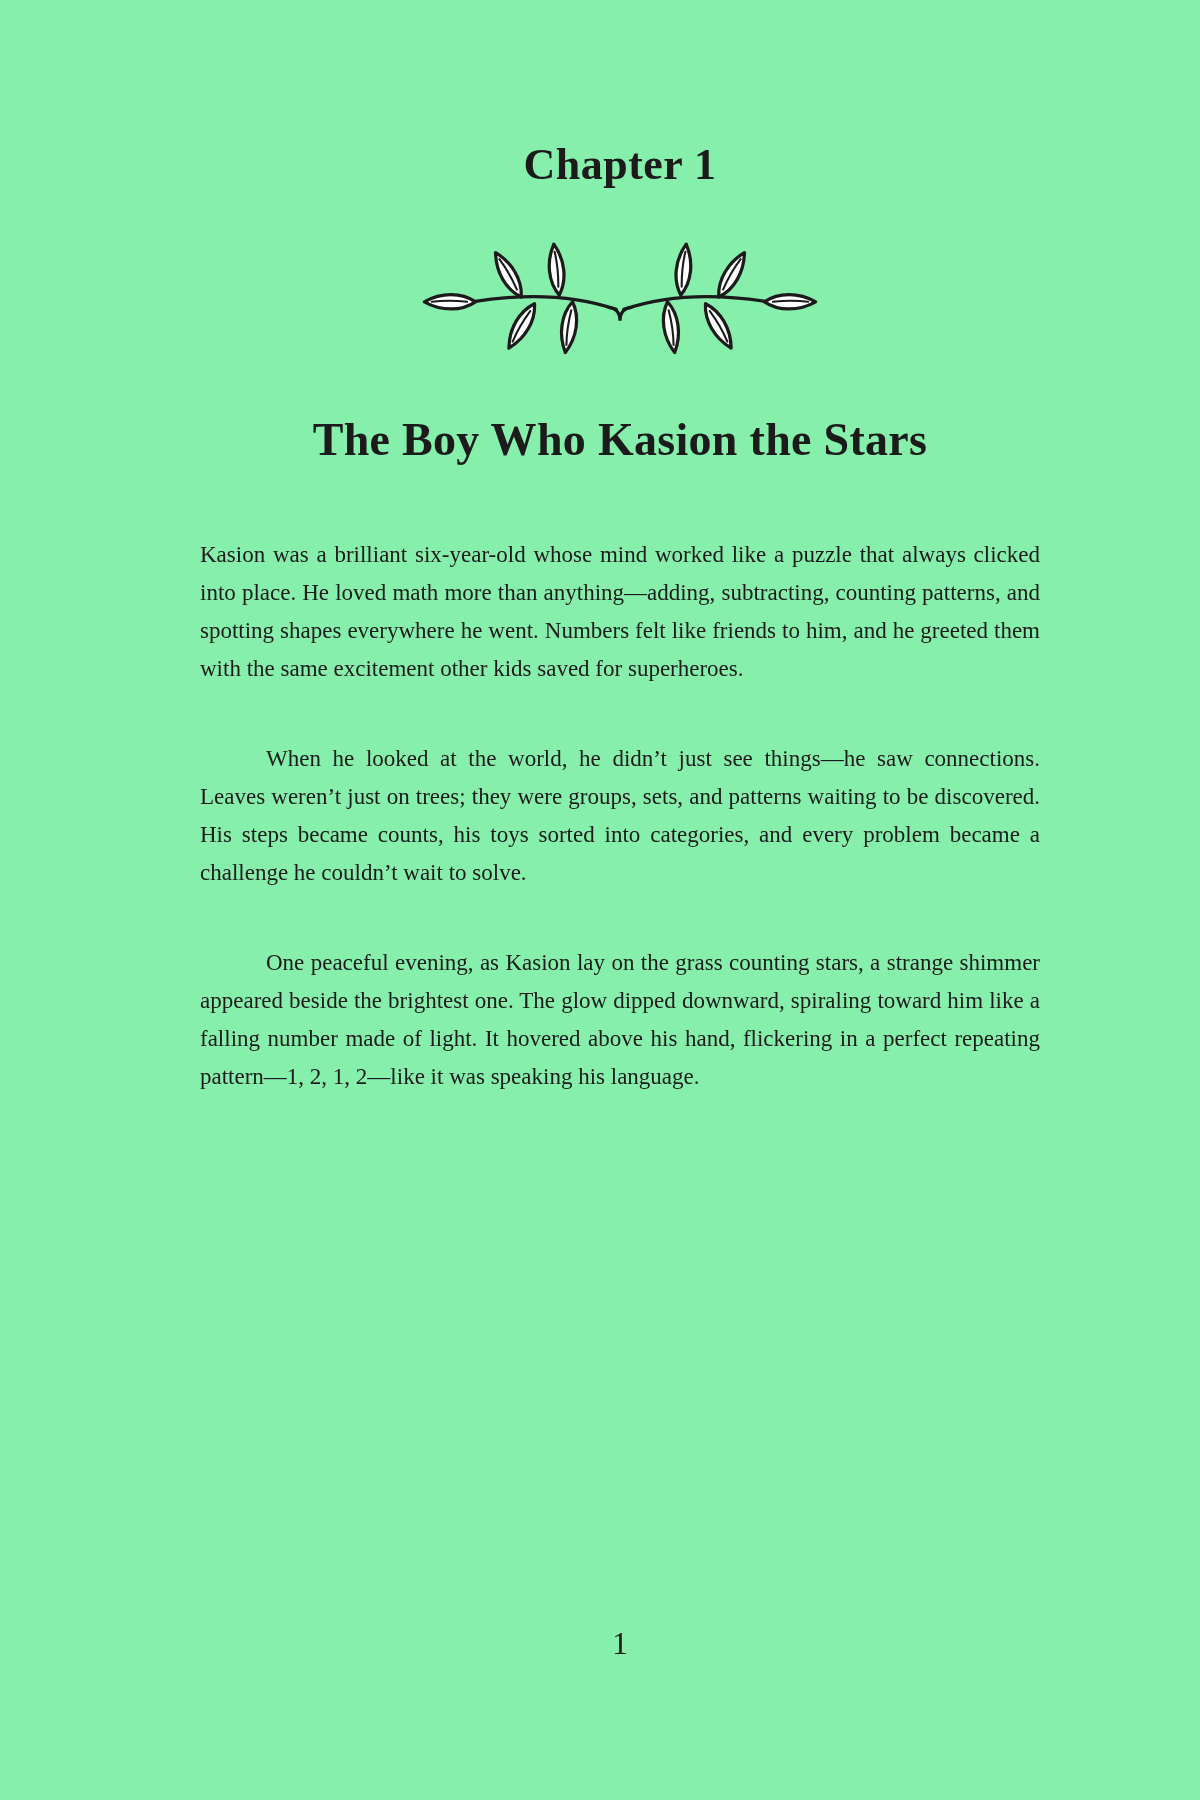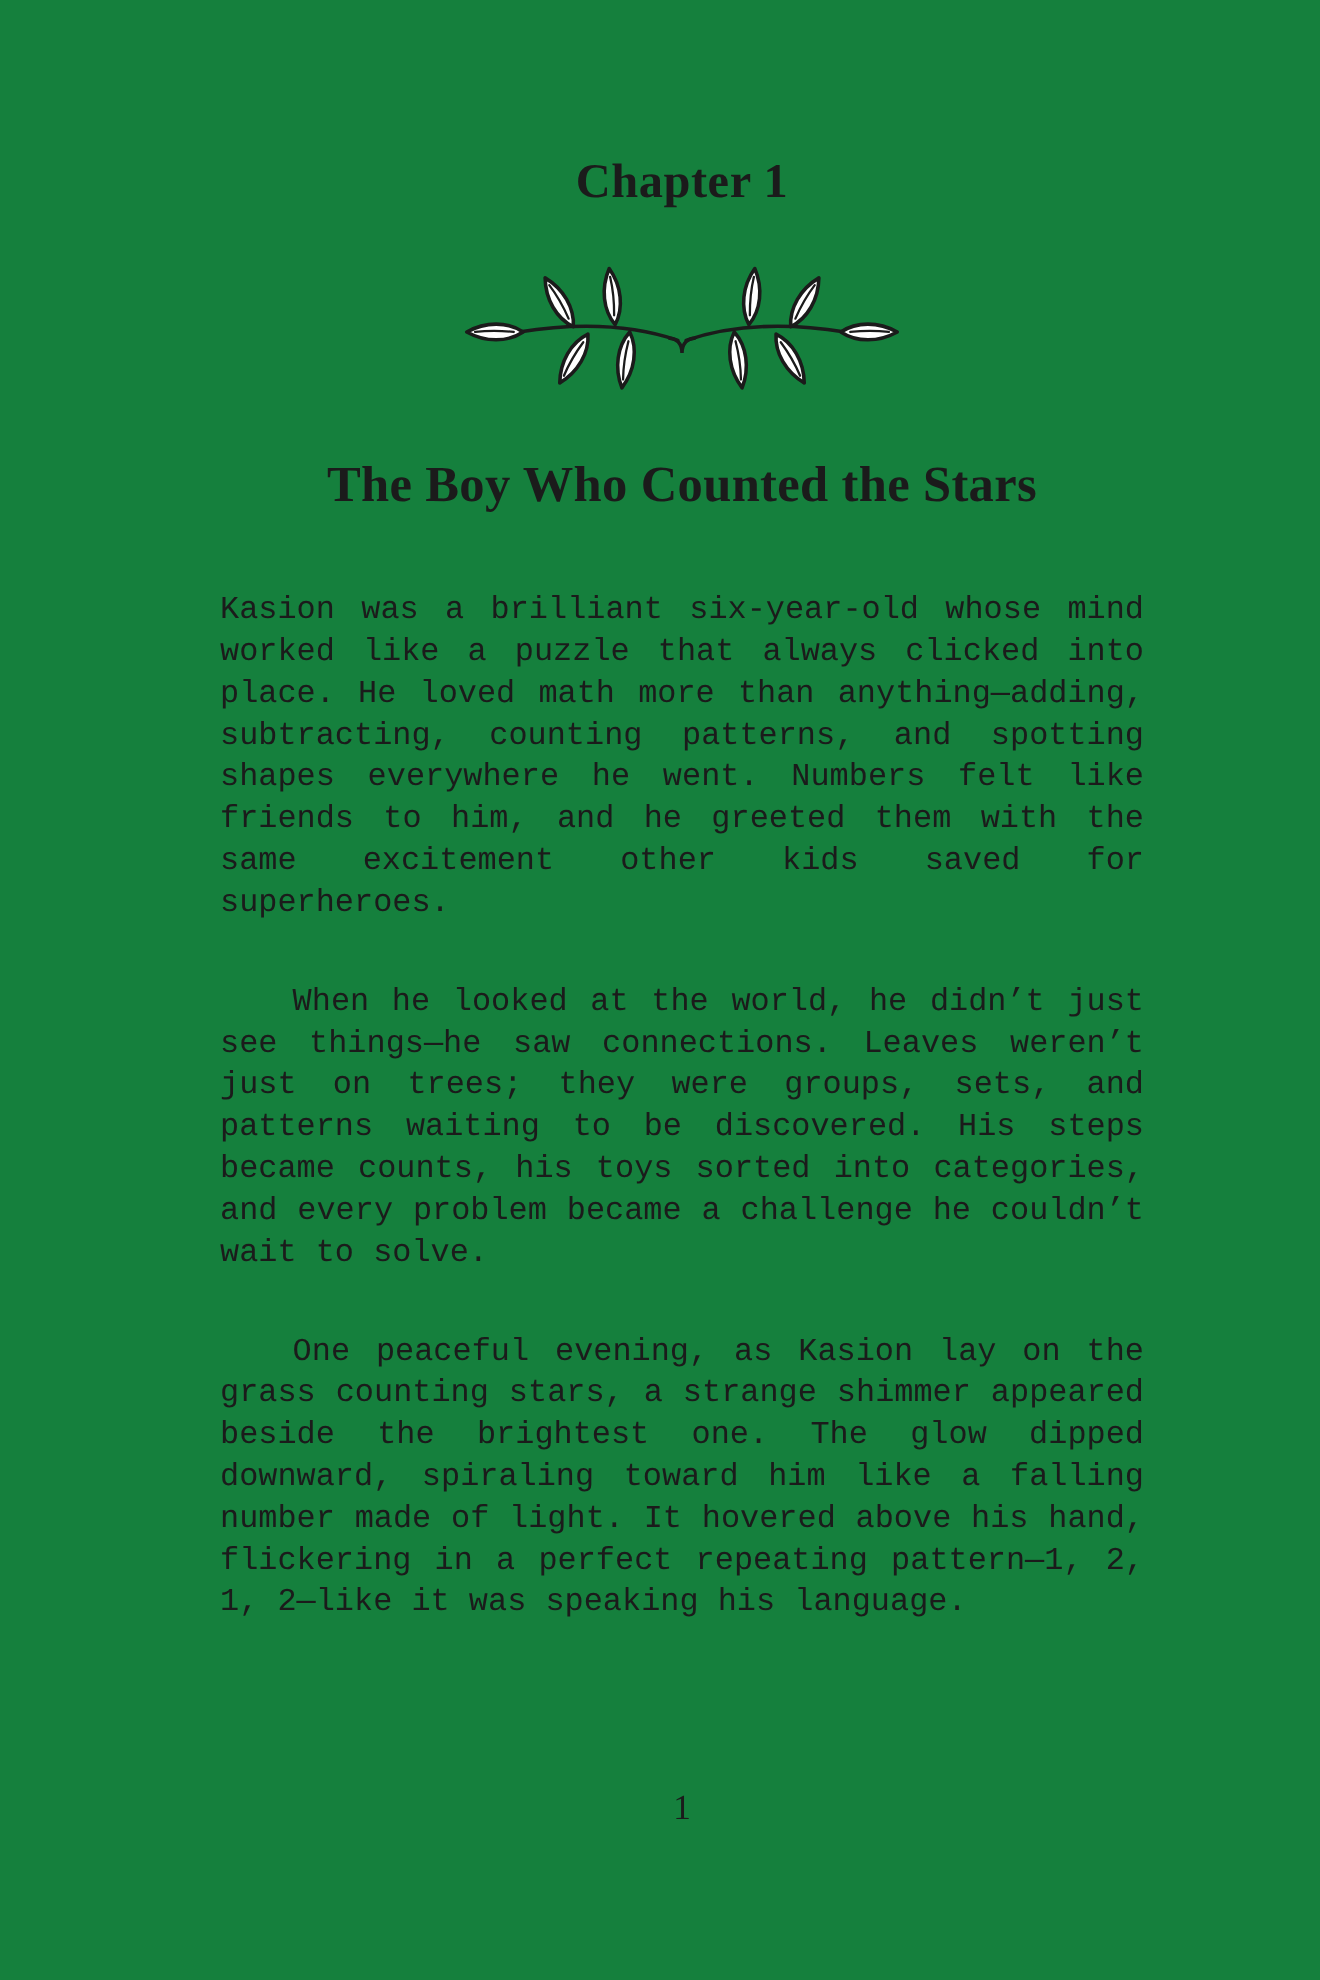--- a/index.html
+++ b/index.html
@@ -4,21 +4,21 @@
 <style>
   html, body {
     margin: 0;
     padding: 0;
     background: #ffffff;
   }
   .page {
     position: relative;
     width: 1200px;
     height: 1800px;
-    background: #15803d;
+    background: #86efac;
     color: #1b1b1b;
     font-family: "Liberation Serif", serif;
     overflow: hidden;
   }
   .column {
     width: 840px;
     margin-left: 200px;
   }
   .chapter-heading {
     margin: 0;
@@ -37,24 +37,23 @@
   .chapter-title {
     margin: 40px 0 0 0;
     text-align: center;
     font-size: 46px;
     line-height: 1.15;
     font-weight: bold;
     letter-spacing: 0.3px;
   }
   .body-text {
     margin-top: 70px;
-    font-size: 29px;
+    font-size: 23px;
     line-height: 38px;
     text-align: justify;
-    font-family: Liberation Mono, monospace;
   }
   .body-text p {
     margin: 0 0 52px 0;
   }
   .body-text p.indented {
     text-indent: 66px;
   }
   .body-text em {
     font-style: italic;
   }
@@ -91,21 +90,21 @@
             <use href="#leaf" transform="translate(120,66) rotate(-150)"></use>
             <use href="#leaf" transform="translate(160,64) rotate(-172)"></use>
           </g>
         </defs>
         <use href="#branch"></use>
         <use href="#branch" transform="translate(420,0) scale(-1,1)"></use>
         <path d="M198,70 C204,70 210,74 210,84 C210,74 216,70 222,70" fill="none" stroke="#1b1b1b" stroke-width="3.4" stroke-linecap="round"></path>
       </svg>
     </div>
 
-    <h2 class="chapter-title">The Boy Who Counted the Stars</h2>
+    <h2 class="chapter-title">The Boy Who Kasion the Stars</h2>
 
     <div class="body-text">
       <p>Kasion was a brilliant six-year-old whose mind worked like a puzzle that always clicked into place. He loved math more than anything—adding, subtracting, counting patterns, and spotting shapes everywhere he went. Numbers felt like friends to him, and he greeted them with the same excitement other kids saved for superheroes.</p>
       <p class="indented">When he looked at the world, he didn’t just see things—he saw connections. Leaves weren’t just on trees; they were groups, sets, and patterns waiting to be discovered. His steps became counts, his toys sorted into categories, and every problem became a challenge he couldn’t wait to solve.</p>
       <p class="indented">One peaceful evening, as Kasion lay on the grass counting stars, a strange shimmer appeared beside the brightest one. The glow dipped downward, spiraling toward him like a falling number made of light. It hovered above his hand, flickering in a perfect repeating pattern—1, 2, 1, 2—like it was speaking his language.</p>
     </div>
 
   </div>
 
   <div class="page-number">1</div>

